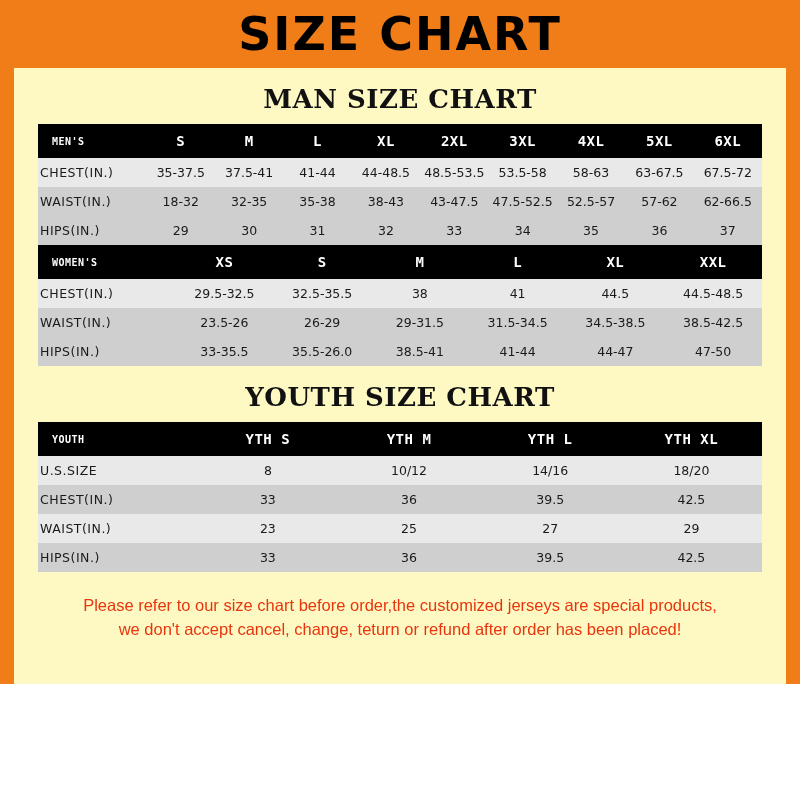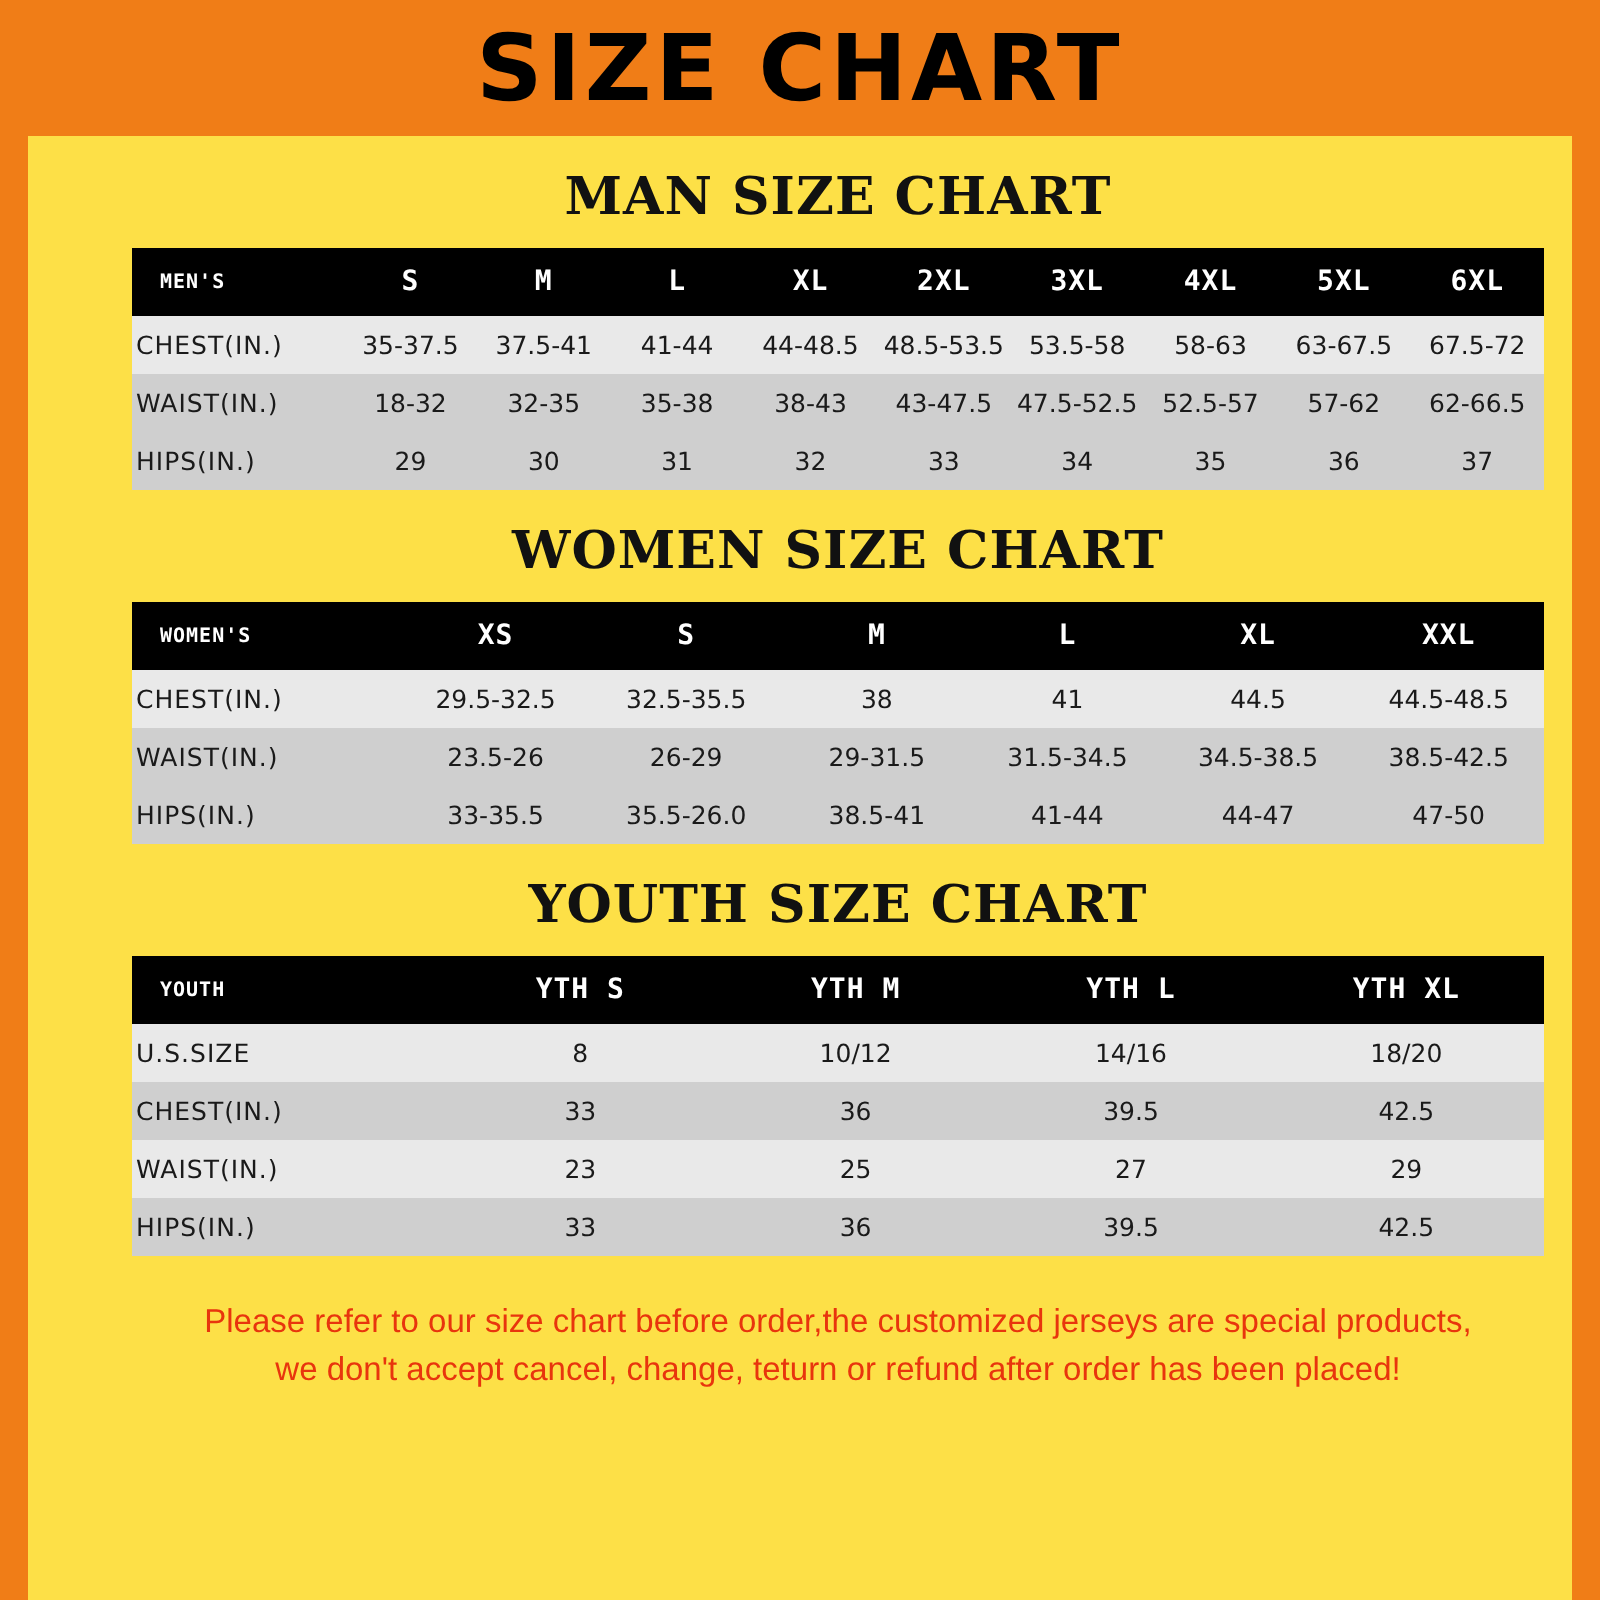--- a/index.html
+++ b/index.html
@@ -9,44 +9,43 @@
   body {
     width: 800px;
     height: 800px;
     background: #ffffff;
     font-family: "Liberation Sans", sans-serif;
     overflow: hidden;
   }
   .page {
     position: relative;
     width: 800px;
-    height: 800px;
+    height: 684px;
     box-sizing: border-box;
     border-left: 14px solid #f07d17;
     border-right: 14px solid #f07d17;
-    background: #fde047;
+    background: #fef9c3;
   }
   .banner {
     height: 68px;
     background: #f07d17;
     display: flex;
     align-items: center;
     justify-content: center;
   }
   .banner-title {
     font-family: "DejaVu Sans", sans-serif;
     font-weight: bold;
     font-size: 46px;
     letter-spacing: 2px;
     color: #000000;
     line-height: 1;
   }
   .content {
-    padding: 0 14px;
-    margin-left: 38px;
+    padding: 0 24px;
   }
   .section-title {
     text-align: center;
     font-family: "DejaVu Serif", serif;
     font-weight: bold;
     font-size: 26px;
     color: #111111;
     margin: 16px 0 10px 0;
     letter-spacing: 0.5px;
   }
@@ -178,21 +177,20 @@
             <td>34</td>
             <td>35</td>
             <td>36</td>
             <td>37</td>
           </tr>
         </tbody>
       </table>
     </div>
 
     <div class="section">
-      <div class="section-title">WOMEN SIZE CHART</div>
       <table class="size-table women">
         <colgroup>
           <col class="c0">
             <col>
             <col>
             <col>
             <col>
             <col>
             <col>
         </colgroup>

